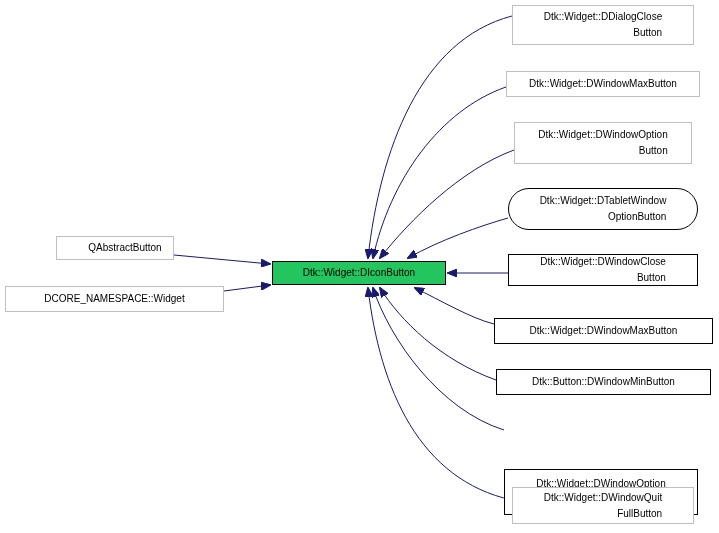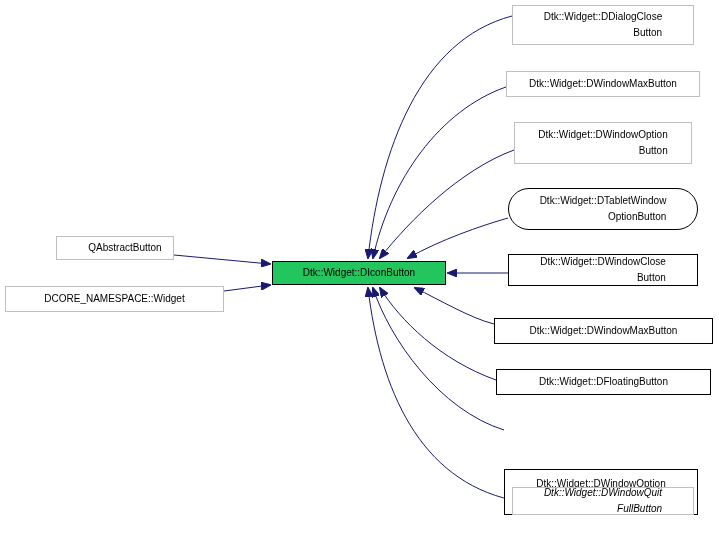--- a/index.html
+++ b/index.html
@@ -84,19 +84,19 @@
 Button</div>
 
 <div class="node" id="node-dtabletwindowoptionbutton" style="left:508px; top:188px; width:190px; height:42px;border-radius:21px;">Dtk::Widget::DTabletWindow
 OptionButton</div>
 
 <div class="node" id="node-dwindowclosebutton" style="left:508px; top:254px; width:190px; height:32px;">Dtk::Widget::DWindowClose
 Button</div>
 
 <div class="node" id="node-dwindowmaxbutton" style="left:494px; top:318px; width:219px; height:26px;">Dtk::Widget::DWindowMaxButton</div>
 
-<div class="node" id="node-dwindowminbutton" style="left:496px; top:369px; width:215px; height:26px;">Dtk::Widget::DFloatingButton</div>
+<div class="node" id="node-dwindowminbutton" style="left:496px; top:369px; width:215px; height:26px;">Dtk::Button::DWindowMinButton</div>
 
 <div class="node" id="node-dwindowoptionbutton" style="left:504px; top:440px; width:194px; height:46px;margin-top:29px;">Dtk::Widget::DWindowOption
 Button</div>
 
-<div class="node external" id="node-dwindowquitfullbutton" style="left:512px; top:487px; width:182px; height:28px;font-style:italic;">Dtk::Widget::DWindowQuit
+<div class="node external" id="node-dwindowquitfullbutton" style="left:512px; top:487px; width:182px; height:37px;">Dtk::Widget::DWindowQuit
 FullButton</div>
 
 </body></html>

